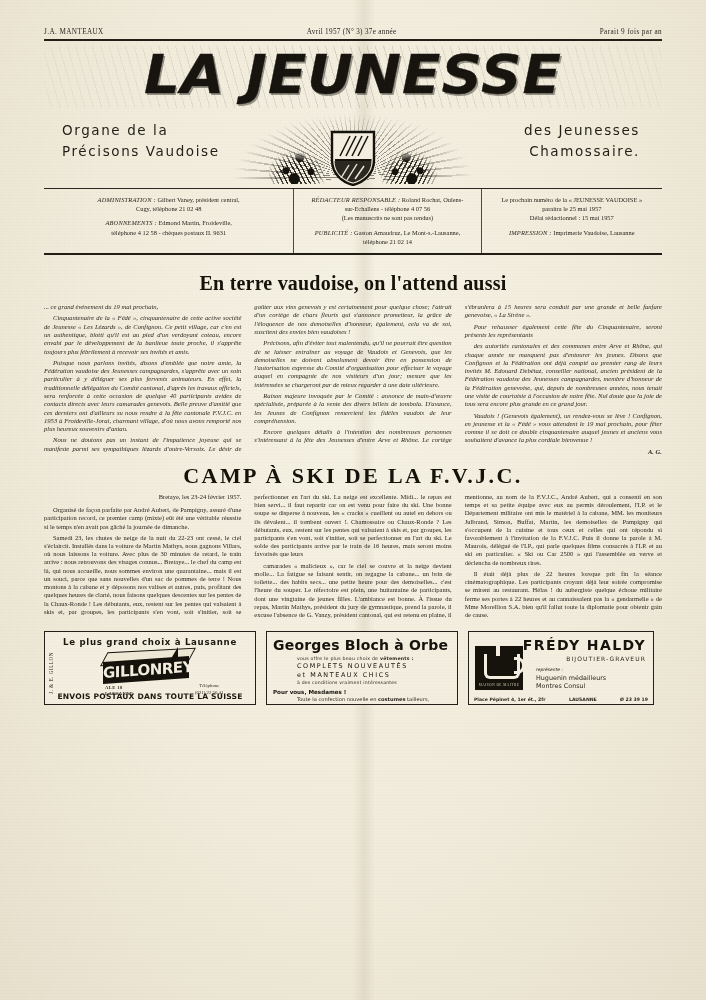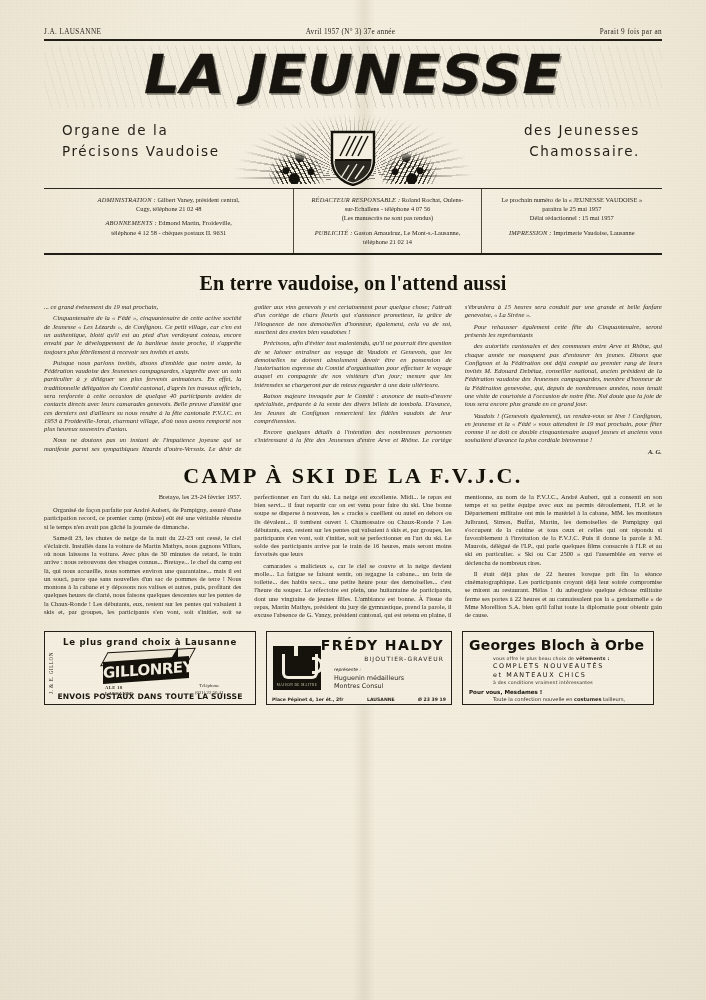--- a/index.html
+++ b/index.html
@@ -242,21 +242,21 @@
 </style>
 </head>
 <body>
 
 <div class="page">
   <div class="fold"></div>
 
   <div class="sheet">
 
     <div class="topline">
-      <span>J.A.  LAUSANNE</span>
+      <span>J.A.  MANTEAUX</span>
       <span class="mid">Avril 1957   (N° 3)   37e année</span>
       <span>Parait 9 fois par an</span>
     </div>
     <div class="rule-h"></div>
 
     <div class="masthead">
       <div class="mast-title">LA JEUNESSE VAUDOISE</div>
       <div class="mast-rays"></div>
     </div>
 
@@ -373,51 +373,51 @@
           <span>ALE 18</span><br>
           <span>LAUSANNE</span>
         </div>
         <div class="tel">
           <span>Téléphone</span><br>
           <span>(021) 22 56 41</span>
         </div>
         <div class="bot">ENVOIS POSTAUX DANS TOUTE LA SUISSE</div>
       </div>
 
+      <div class="ad a3">
+        <div class="name">Georges Bloch à Orbe</div>
+        <div class="l1">
+          <span>vous offre le plus beau choix de </span><b>vêtements :</b>
+        </div>
+        <div class="l2">COMPLETS  NOUVEAUTÉS</div>
+        <div class="l2">et  MANTEAUX  CHICS</div>
+        <div class="l3">à des conditions vraiment intéressantes</div>
+        <div class="mes">Pour vous, Mesdames !</div>
+        <div class="body">
+          <span>Toute la confection nouvelle en </span><b>costumes</b><span> tailleurs, blouses, jupes, manteaux de pluie, etc.</span>
+        </div>
+      </div>
+
       <div class="ad a2">
         <div class="name">FRÉDY HALDY</div>
         <div class="job">BIJOUTIER-GRAVEUR</div>
         <div class="logo">
           <div class="stem"></div>
           <div class="pot"></div>
           <div class="logocap">MAISON DE MAITRE</div>
         </div>
         <div class="rep">
           <div class="it">représente :</div>
           <div class="big">Huguenin médailleurs</div>
           <div class="big">Montres Consul</div>
         </div>
         <div class="foot">
           <span>Place Pépinet 4, 1er ét., 2fr</span>
           <span>LAUSANNE</span>
           <span>Ø 23 39 19</span>
         </div>
       </div>
 
-      <div class="ad a3">
-        <div class="name">Georges Bloch à Orbe</div>
-        <div class="l1">
-          <span>vous offre le plus beau choix de </span><b>vêtements :</b>
-        </div>
-        <div class="l2">COMPLETS  NOUVEAUTÉS</div>
-        <div class="l2">et  MANTEAUX  CHICS</div>
-        <div class="l3">à des conditions vraiment intéressantes</div>
-        <div class="mes">Pour vous, Mesdames !</div>
-        <div class="body">
-          <span>Toute la confection nouvelle en </span><b>costumes</b><span> tailleurs, blouses, jupes, manteaux de pluie, etc.</span>
-        </div>
-      </div>
-
     </div>
   </div>
 
   <div class="grain"></div>
 </div>
 
 </body></html>

